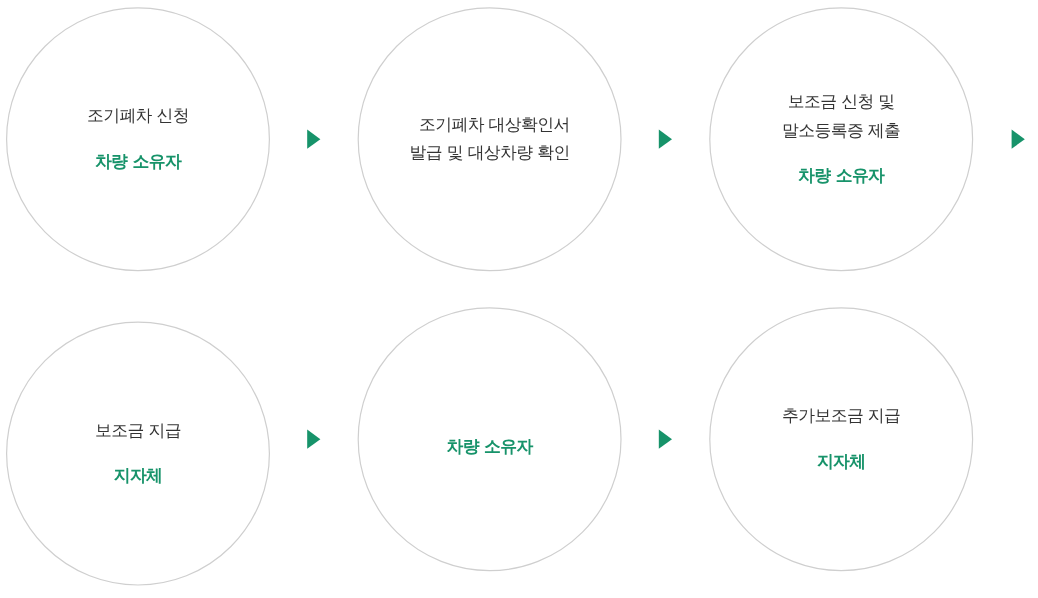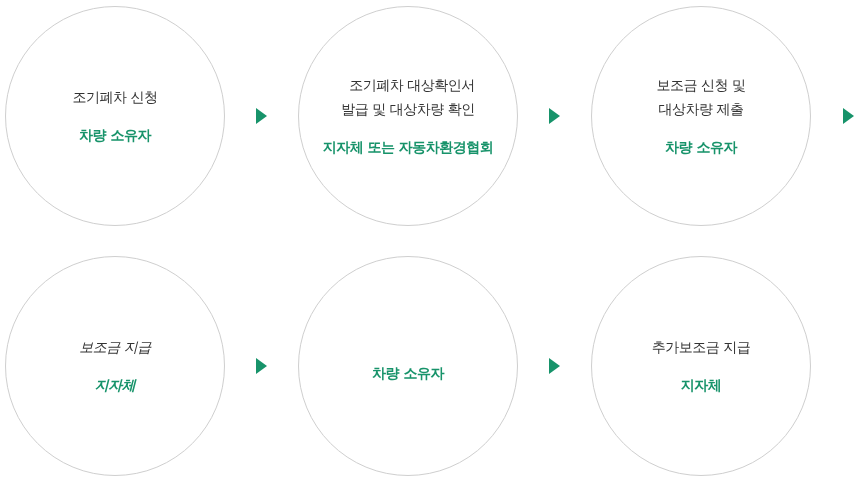--- a/index.html
+++ b/index.html
@@ -19,32 +19,31 @@
 <div>
   <div class="step" style="left:5px; top:6px;">
     <div class="title">조기폐차 신청</div>
     <div class="actor">차량 소유자</div>
   </div>
   <div class="arrow" style="left:256px; top:108px;"></div>
 
   <div class="step" style="left:298px; top:6px;text-align:right;">
     <div class="title">조기폐차 대상확인서
 발급 및 대상차량 확인</div>
-    <div class="actor">지자체 또는 자동차환경협회</div>
   </div>
   <div class="arrow" style="left:549px; top:108px;"></div>
 
   <div class="step" style="left:591px; top:6px;">
     <div class="title">보조금 신청 및
-대상차량 제출</div>
+말소등록증 제출</div>
     <div class="actor">차량 소유자</div>
   </div>
   <div class="arrow" style="left:843px; top:108px;"></div>
 
-  <div class="step" style="left:5px; top:256px;font-style:italic;">
+  <div class="step" style="left:5px; top:268px;">
     <div class="title">보조금 지급</div>
     <div class="actor">지자체</div>
   </div>
   <div class="arrow" style="left:256px; top:358px;"></div>
 
   <div class="step" style="left:298px; top:256px;">
     <div class="actor">차량 소유자</div>
   </div>
   <div class="arrow" style="left:549px; top:358px;"></div>
 

